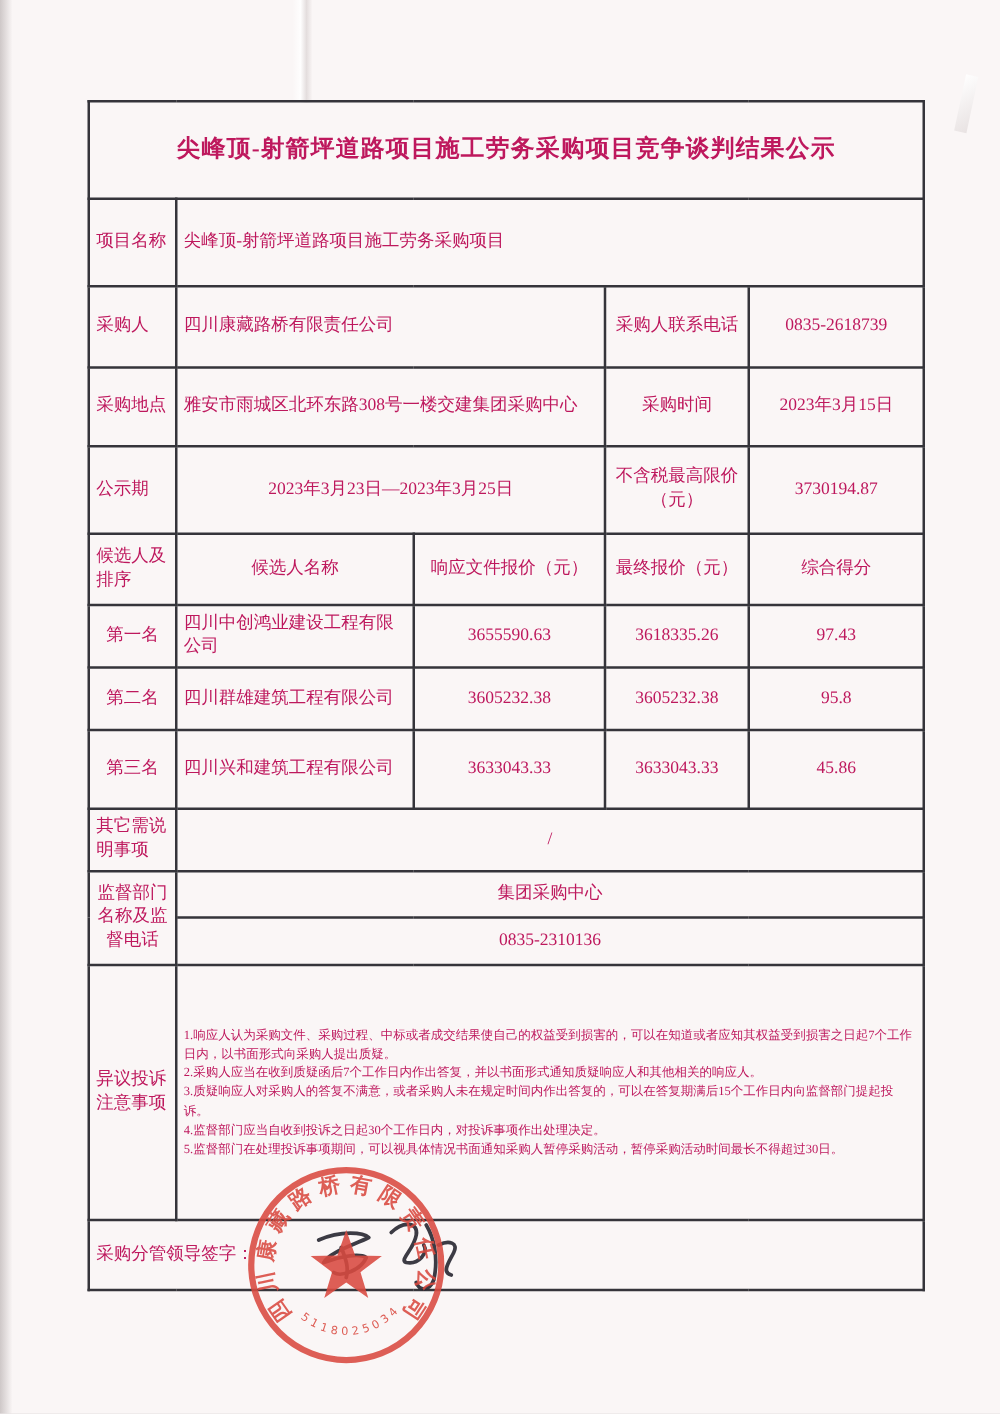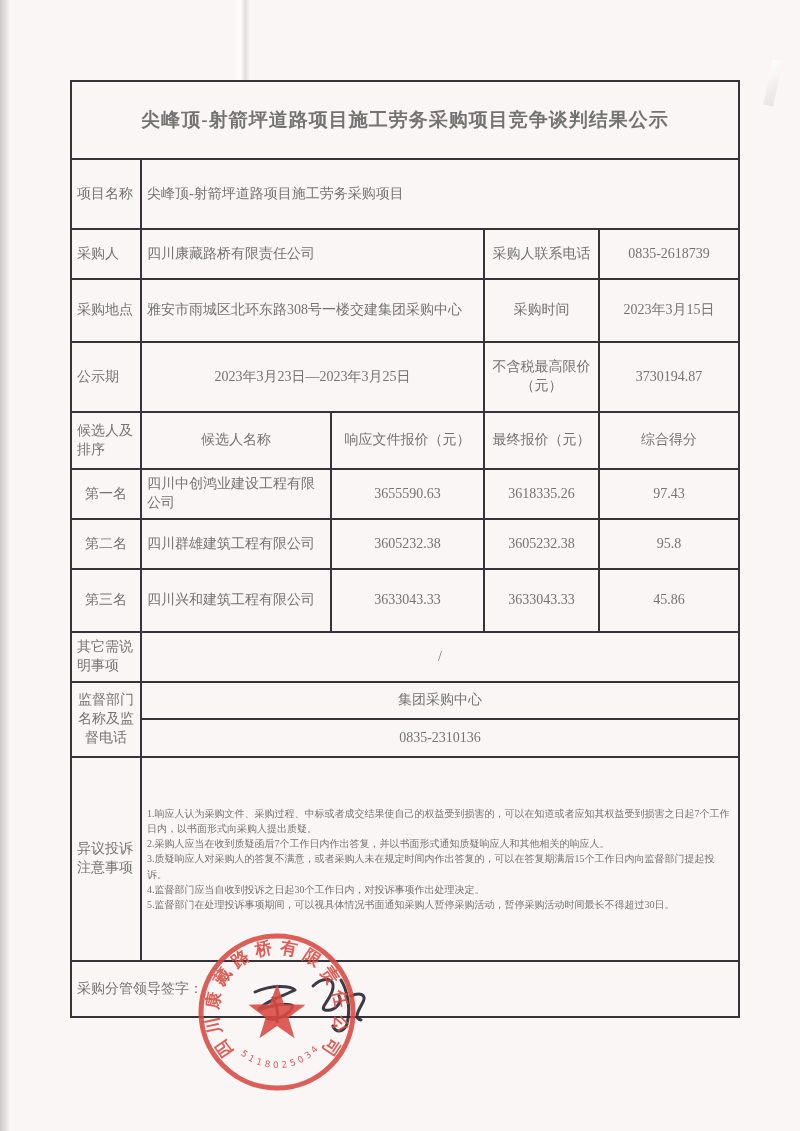--- a/index.html
+++ b/index.html
@@ -7,21 +7,21 @@
     background:#d8d4d3;
     font-family:"Liberation Serif","DejaVu Serif",serif;
     -webkit-font-smoothing:antialiased;
   }
   .page{
     position:relative;
     width:800px;height:1131px;
     margin:0 auto;
     background:#faf6f6;
     overflow:hidden;
-    color:#737373;
+    color:#be185d;
   }
   
   .edge-left{
     position:absolute;left:0;top:0;width:10px;height:100%;
     background:linear-gradient(90deg,rgba(140,130,130,.40),rgba(140,130,130,0));
     pointer-events:none;
   }
   .crease-top{
     position:absolute;left:234px;top:0;width:16px;height:82px;
     background:linear-gradient(90deg,rgba(0,0,0,0),rgba(255,255,255,.85) 40%,rgba(170,158,158,.28) 70%,rgba(0,0,0,0));
@@ -56,21 +56,21 @@
   }
   .doc-title{
     font-size:19px;
     font-weight:bold;
     letter-spacing:1px;
     margin:0;
   }
   
   tr.h-title{height:78px;}
   tr.h-r1{height:70px;}
-  tr.h-r2{height:50px;}
+  tr.h-r2{height:65px;}
   tr.h-r3{height:63px;margin-left:16px;}
   tr.h-r4{height:70px;}
   tr.h-r5{height:57px;}
   tr.h-r6{height:50px;border-radius:15px;}
   tr.h-r7{height:50px;padding-left:12px;}
   tr.h-r8{height:63px;}
   tr.h-r9{height:50px;}
   tr.h-r10a{height:37px;}
   tr.h-r10b{height:38px;}
   tr.h-r11{height:204px;}

